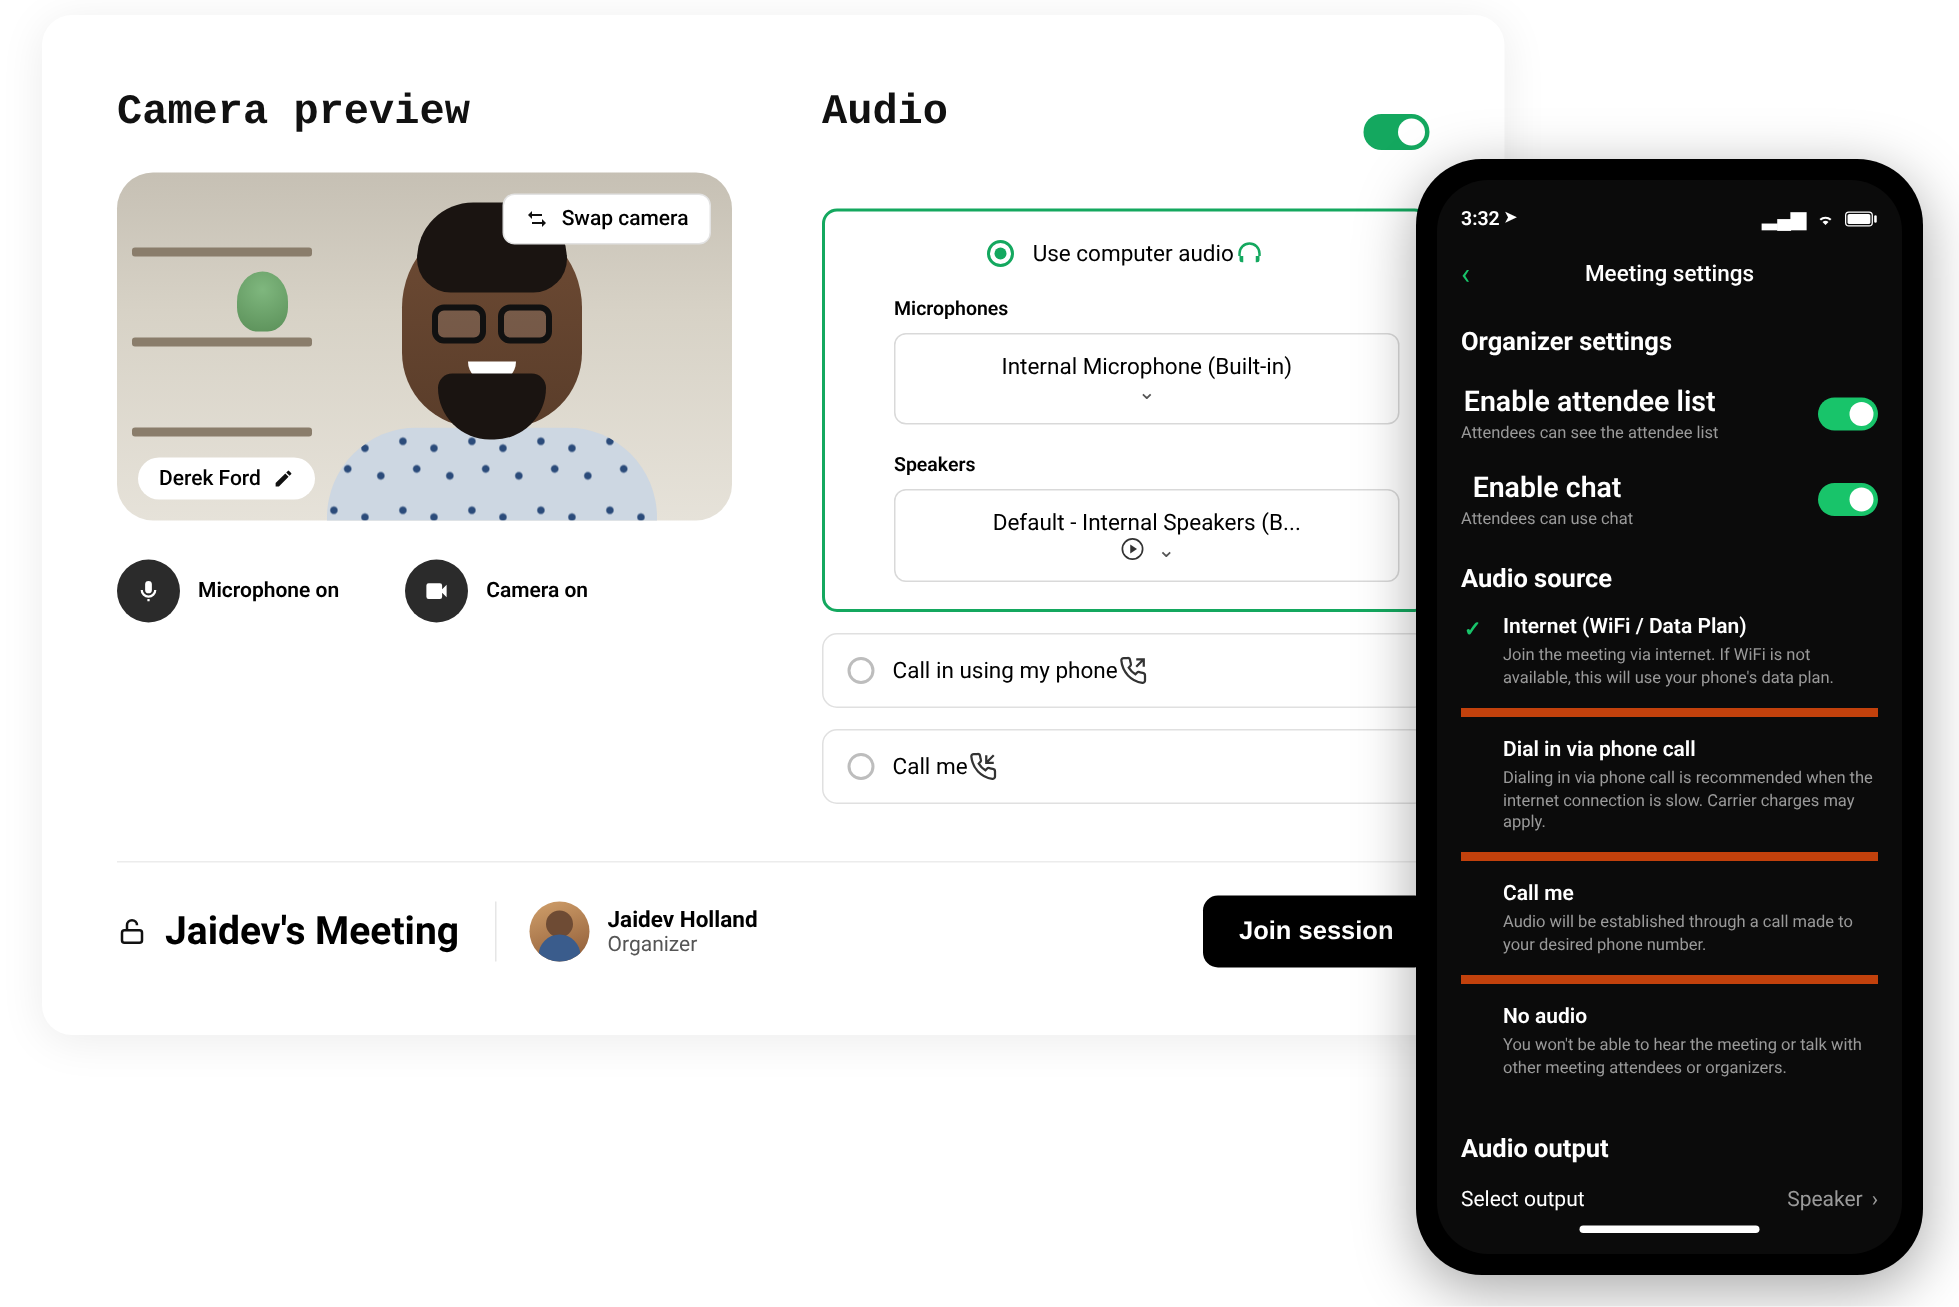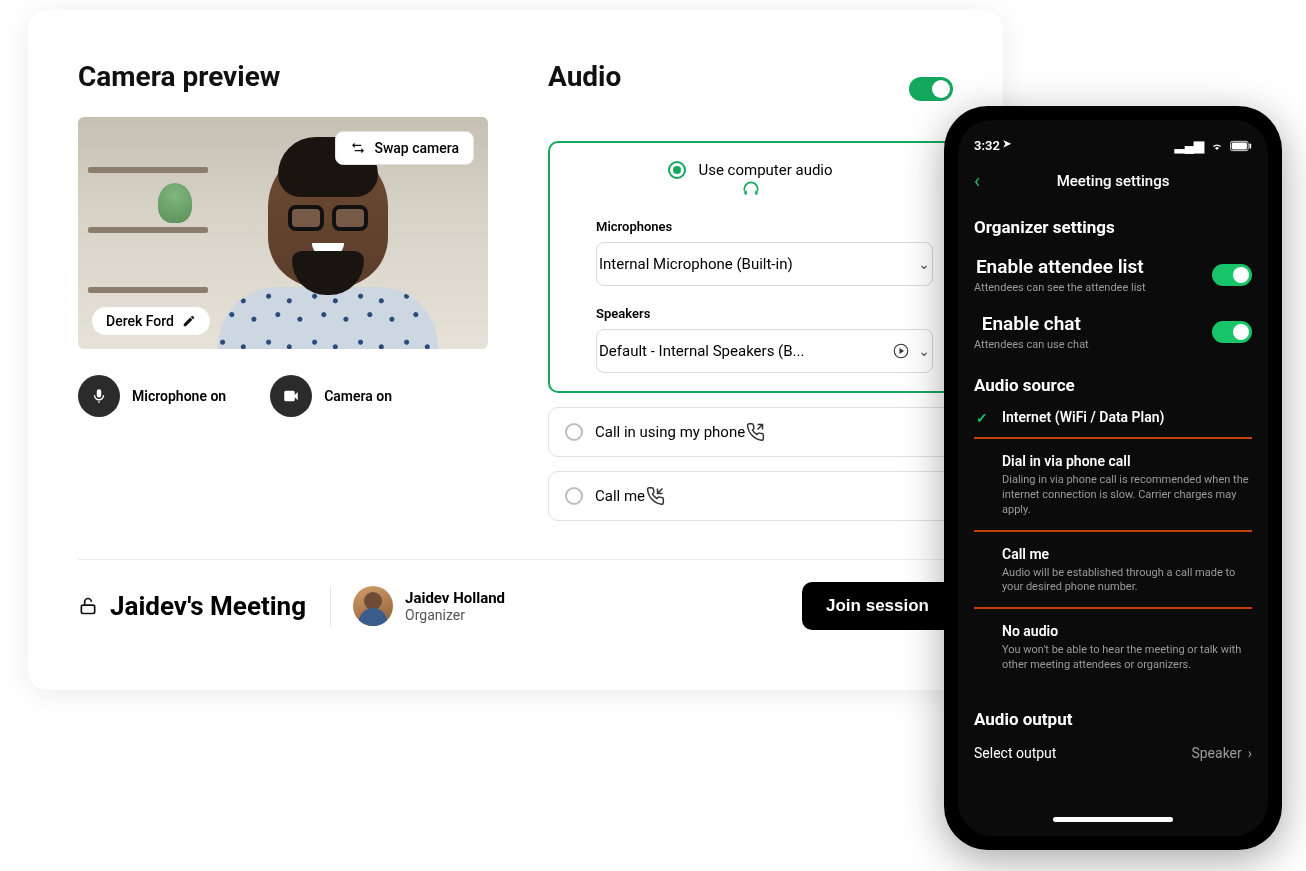--- a/index.html
+++ b/index.html
@@ -20,35 +20,35 @@
     background: #fff;
     box-shadow: 0 4px 30px rgba(0,0,0,0.08);
     padding: 50px 50px 30px 50px;
   }
   .two-col {
     display: flex;
     gap: 60px;
   }
   .col-left { width: 410px; }
   .col-right { flex: 1; }
-  h1 { font-size: 28px; font-weight: 700; color: #111; margin-bottom: 24px; }
+  h1 { font-size: 28px; font-weight: 700; color: #111; margin-bottom: 24px; font-family: Liberation Mono, monospace; }
   .audio-header {
     display: flex; justify-content: space-between; align-items: center;
     margin-bottom: 24px;
   }
   .toggle {
     width: 44px; height: 24px; border-radius: 12px; background: #14a85f;
     position: relative;
   }
   .toggle::after {
     content: ""; position: absolute; right: 3px; top: 3px;
     width: 18px; height: 18px; border-radius: 50%; background: #fff;
   }
   .preview-img {
-    width: 410px; height: 232px; border-radius: 6px;
+    width: 410px; height: 232px; border-radius: 24px;
     position: relative; overflow: hidden;
     background: linear-gradient(180deg, #c6c0b4 0%, #d7d2c6 40%, #e6e2d9 100%);
   }
   .shelf {
     position: absolute; left: 10px; top: 50px; width: 120px; height: 6px;
     background: #8a7d6b; border-radius: 2px;
   }
   .shelf2 { top: 110px; }
   .shelf3 { top: 170px; }
   .plant {
@@ -116,40 +116,41 @@
   .ctrl .circle {
     width: 42px; height: 42px; border-radius: 50%; background: #2b2b2b;
     display: flex; align-items: center; justify-content: center; color: #fff;
   }
   .ctrl-label { font-size: 14px; font-weight: 600; }
   .audio-box {
     border: 2px solid #14a85f; border-radius: 10px;
     padding: 18px;
   }
   .radio-row {
-    display: flex; align-items: center; justify-content: space-between; flex-direction: column;
+    display: flex; align-items: center; justify-content: center;
   }
   .radio-row .left { display: flex; align-items: center; gap: 12px; }
   .radio {
     width: 18px; height: 18px; border-radius: 50%;
     border: 2px solid #14a85f; position: relative;
   }
   .radio.checked::after {
     content: ""; position: absolute; left: 3px; top: 3px;
     width: 8px; height: 8px; border-radius: 50%; background: #14a85f;
   }
   .radio.off { border-color: #bdbdbd; }
   .radio-label { font-size: 15px; }
   .field-label { font-size: 13px; font-weight: 600; margin: 20px 0 8px 28px; }
   .select {
     margin-left: 28px;
     border: 1px solid #d9d9d9; border-radius: 8px;
     padding: 12px 2px; font-size: 15px;
     display: flex; align-items: center; justify-content: space-between;
     cursor: pointer;
+    flex-direction: column;
   }
   .select .right { display: flex; align-items: center; gap: 8px; color: #555; }
   .chev { font-size: 14px; color: #555; }
   .option-card {
     border: 1px solid #e0e0e0; border-radius: 10px;
     padding: 14px 16px; margin-top: 14px;
     display: flex; align-items: center; justify-content: flex-start;
     cursor: pointer;
   }
   .option-card .left { display: flex; align-items: center; gap: 12px; }
@@ -226,21 +227,21 @@
   .row-toggle .tdesc { font-size: 11px; color: #9a9a9a; margin-top: 3px; }
   .m-toggle {
     width: 40px; height: 22px; border-radius: 12px; background: #18c46a;
     position: relative;
   }
   .m-toggle::after {
     content: ""; position: absolute; right: 3px; top: 3px;
     width: 16px; height: 16px; border-radius: 50%; background: #fff;
   }
   .src-item {
-    border-bottom: 2px solid #c2410c; padding: 14px 0 12px 28px;
+    border-bottom: 6px solid #c2410c; padding: 14px 0 12px 28px;
     position: relative;
   }
   .src-item.first::before {
     content: "✓"; color: #18c46a; font-weight: 700;
     position: absolute; left: 2px; top: 15px; font-size: 14px;
   }
   .src-title { font-size: 14px; font-weight: 600; }
   .src-desc { font-size: 11px; color: #9a9a9a; margin-top: 4px; line-height: 1.35; }
   .output-row {
     display: flex; justify-content: space-between; align-items: center;
@@ -436,20 +437,21 @@
         <div class="tlabel">Enable chat</div>
         <div class="tdesc">Attendees can use chat</div>
       </div>
       <div class="m-toggle"></div>
     </div>
 
     <div class="section-title">Audio source</div>
 
     <div class="src-item first">
       <div class="src-title">Internet (WiFi / Data Plan)</div>
+      <div class="src-desc">Join the meeting via internet. If WiFi is not available, this will use your phone's data plan.</div>
     </div>
     <div class="src-item">
       <div class="src-title">Dial in via phone call</div>
       <div class="src-desc">Dialing in via phone call is recommended when the internet connection is slow. Carrier charges may apply.</div>
     </div>
     <div class="src-item">
       <div class="src-title">Call me</div>
       <div class="src-desc">Audio will be established through a call made to your desired phone number.</div>
     </div>
     <div class="src-item" style="border-bottom:none">

